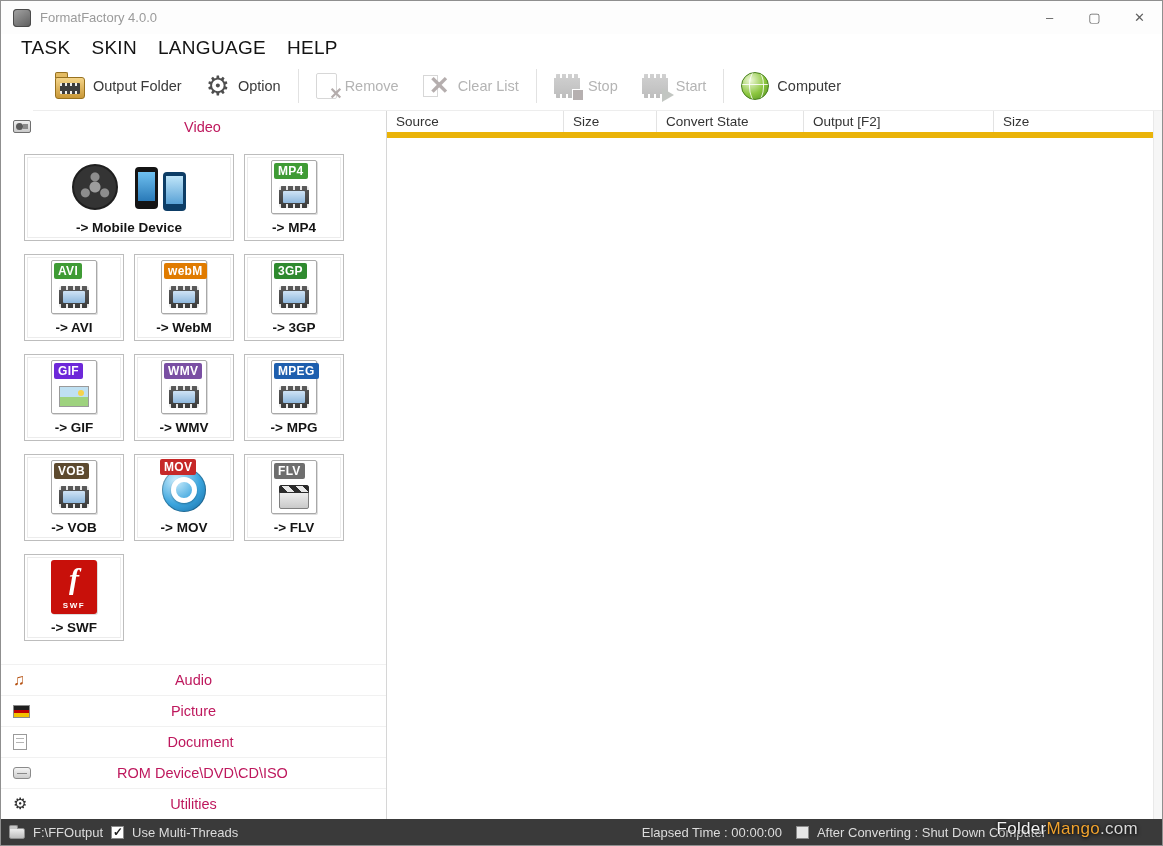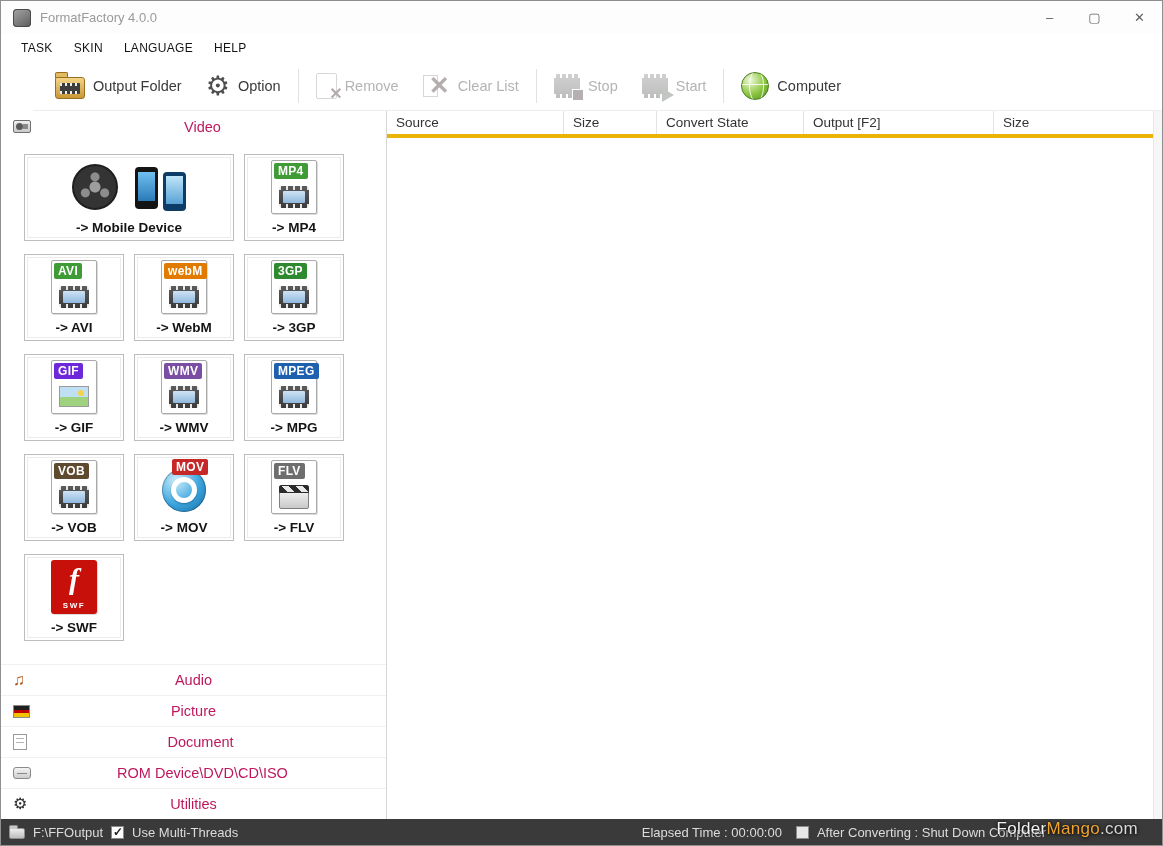--- a/index.html
+++ b/index.html
@@ -11,21 +11,21 @@
   .titlebar { height:33px; flex:0 0 auto; display:flex; align-items:center; padding-left:12px; background:#fdfdfd; }
   .app-icon { width:18px; height:18px; border-radius:4px;
               background:linear-gradient(145deg,#a5a5a5,#5c5c5c); box-shadow:inset 0 0 0 1px #4a4a4a; }
   .title { margin-left:9px; font-size:13px; color:#9a9a9a; }
   .win-controls { margin-left:auto; display:flex; height:100%; }
   .win-btn { width:45px; height:100%; display:flex; align-items:center; justify-content:center;
              color:#5f5f5f; font-size:13px; }
 
   
   .menubar { height:27px; flex:0 0 auto; display:flex; align-items:center; gap:17px;
-             padding-left:18px; font-size:12px; color:#141414; letter-spacing:.3px; }
+             padding-left:18px; font-size:19px; color:#141414; letter-spacing:.3px; }
   .menu-item { padding:2px 2px; }
 
   
   .toolbar { height:50px; flex:0 0 auto; display:flex; align-items:center; padding-left:10px;
              border-bottom:1px solid #ededed;margin-left:32px; }
   .tb-btn { display:flex; align-items:center; gap:8px; padding:4px 12px; font-size:14.5px; color:#3a3a3a; }
   .tb-btn.disabled { color:#b4b4b4; }
   .tb-btn.disabled .tb-icon { opacity:.45; filter:grayscale(.9); }
   .tb-sep { width:1px; height:34px; background:#e2e2e2; margin:0 5px; flex:0 0 auto; }
   .tb-icon { position:relative; display:inline-block; }
@@ -130,33 +130,33 @@
   .mob .ph2::after { content:""; position:absolute; left:3px; right:3px; top:4px; bottom:7px;
                      background:linear-gradient(#bfe5f9,#5aa2d6); }
 
   
   .movico { position:relative; width:52px; height:56px; margin:auto; }
   .movico .q { position:absolute; left:4px; top:9px; width:44px; height:44px; border-radius:50%;
                background:radial-gradient(circle at 32% 28%, #cdeefd, #3aa4dd 55%, #13679f);
                box-shadow:inset 0 0 0 1px rgba(0,0,0,.25); }
   .movico .q::after { content:""; position:absolute; left:9px; top:9px; right:9px; bottom:9px;
                       border:5px solid #fff; border-radius:50%; box-shadow:0 1px 2px rgba(0,0,0,.3); }
-  .movico .badge { top:0; left:14px; }
+  .movico .badge { top:0; left:2px; }
 
   
   .swfico { position:relative; width:46px; height:54px; margin:auto; border-radius:3px;
             box-shadow:1px 1px 0 #ddd; }
   .swfico .f { position:absolute; top:2px; left:0; right:0; text-align:center; color:#fff;
                font-family:"Liberation Serif", serif; font-style:italic; font-weight:bold; font-size:30px; line-height:34px; }
   .swfico .sub { position:absolute; bottom:4px; left:0; right:0; text-align:center; color:#fff;
                  font-size:8px; font-weight:bold; letter-spacing:1.5px; }
 
   
   .content { flex:1; display:flex; flex-direction:column; background:#fff; position:relative; }
-  .thead { display:flex; height:27px; flex:0 0 auto; border-bottom:4px solid #eab308; }
+  .thead { display:flex; height:27px; flex:0 0 auto; border-bottom:6px solid #eab308; }
   .th { border-right:1px solid #e3e3e3; display:flex; align-items:center; padding-left:9px;
         font-size:13.5px; color:#333; }
   .th.c0 { width:177px; } .th.c1 { width:93px; } .th.c2 { width:147px; } .th.c3 { width:190px; } .th.c4 { width:162px; }
   .tbody { flex:1; }
   .vscroll { position:absolute; right:0; top:0; bottom:0; width:9px; background:#f6f6f6; border-left:1px solid #e9e9e9; }
 
   
   .statusbar { height:26px; flex:0 0 auto; background:#3a3a3a; display:flex; align-items:center;
                gap:8px; padding:0 116px 0 8px; color:#dcdcdc; font-size:13px; }
   .ic-sbfolder { width:16px; height:11px; background:linear-gradient(#ededed,#bdbdbd); border:1px solid #8e8e8e;

